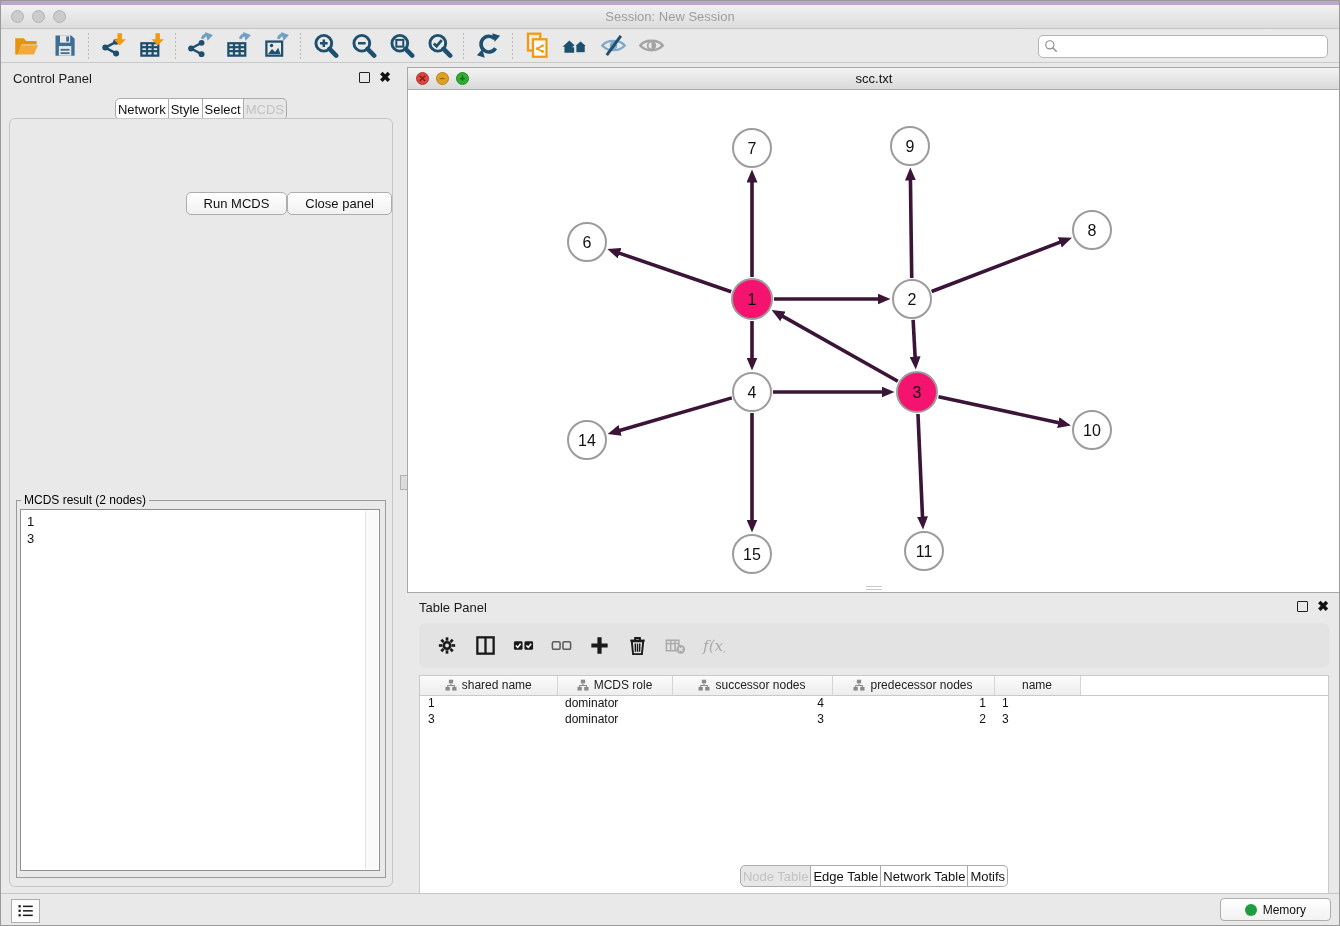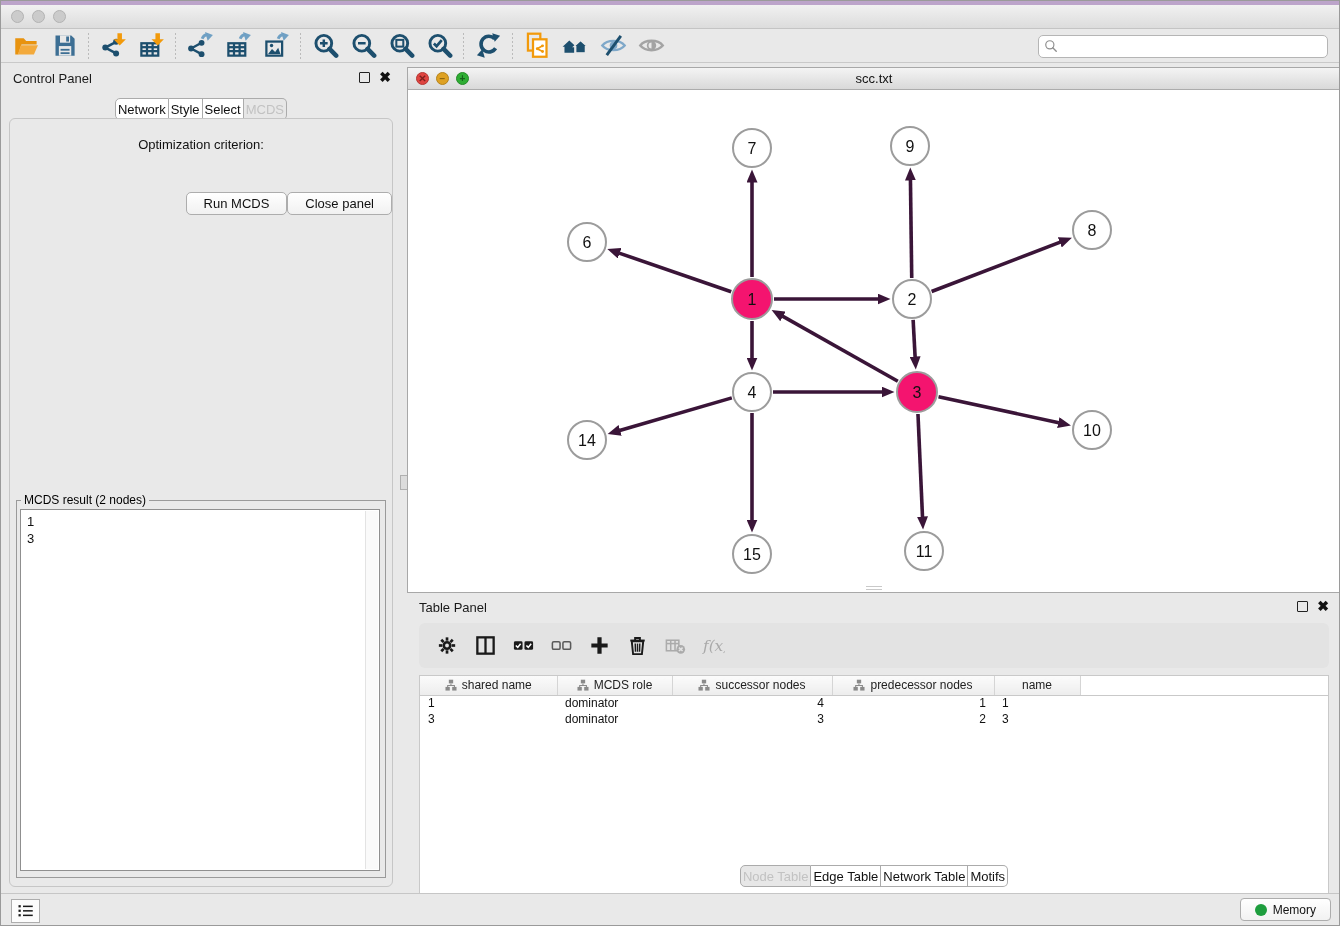--- a/index.html
+++ b/index.html
@@ -116,36 +116,37 @@
 
   .tp-tabs { position:absolute; top:272px; left:0; right:0; display:flex; justify-content:center; }
 
   
   .statusbar { position:absolute; top:892px; left:0; right:0; bottom:0; background:#E9E9E9;
                border-top:1px solid #C6C6C6; }
   .sb-list-btn { position:absolute; left:10px; top:5px; width:29px; height:24px; background:#FCFCFC;
                  border:1px solid #ADADAD; display:flex; align-items:center; justify-content:center; }
   .sb-memory { position:absolute; right:8px; top:4px; height:23px; background:linear-gradient(#FFF,#F2F2F2);
                border:1px solid #ADADAD; border-radius:4px; display:flex; align-items:center; gap:6px;
-               padding:0 14px; font-size:12px; color:#111; }
+               padding:0 24px; font-size:12px; color:#111; }
   .mem-dot { width:12px; height:12px; border-radius:50%; background:#1E9E3E; }
 </style>
 </head>
 <body>
 
 <div id="app">
 
   <div class="accent-strip"></div>
 
   <div class="titlebar">
     <div class="traffic-lights">
       <span class="tl"></span>
       <span class="tl"></span>
       <span class="tl"></span>
     </div>
+    <div class="title-text">Session: New Session</div>
   </div>
 
   <div class="toolbar">
     <div id="toolbar-buttons" style="display:flex;align-items:center;">
         <button class="tb-btn">
           <svg viewBox="0 0 24 24" width="27" height="27">
             <path d="M2 5.5h7.5l2.2 2.5H21v3.2H7.5L4.6 20H2z" fill="#E8930F"></path>
             <path d="M7 11.7h15.2L18.6 20H4.3z" fill="#F3AA3C"></path>
           </svg>
         </button>
@@ -313,21 +314,20 @@
     </div>
     <div class="cp-tabs">
       <div class="tab-seg" id="cp-tabseg">
           <span class="tab">Network</span>
           <span class="tab">Style</span>
           <span class="tab">Select</span>
           <span class="tab selected">MCDS</span>
         </div>
     </div>
     <div class="cp-box">
-      <div class="opt-label">Optimization criterion:</div>
       <div class="cp-buttons">
         <button class="btn">Run MCDS</button>
         <button class="btn">Close panel</button>
       </div>
       <fieldset class="mcds-fieldset">
         <legend>MCDS result (2 nodes)</legend>
         <div class="mcds-result">
           <div id="mcds-lines">
               <div>1</div>
               <div>3</div>

